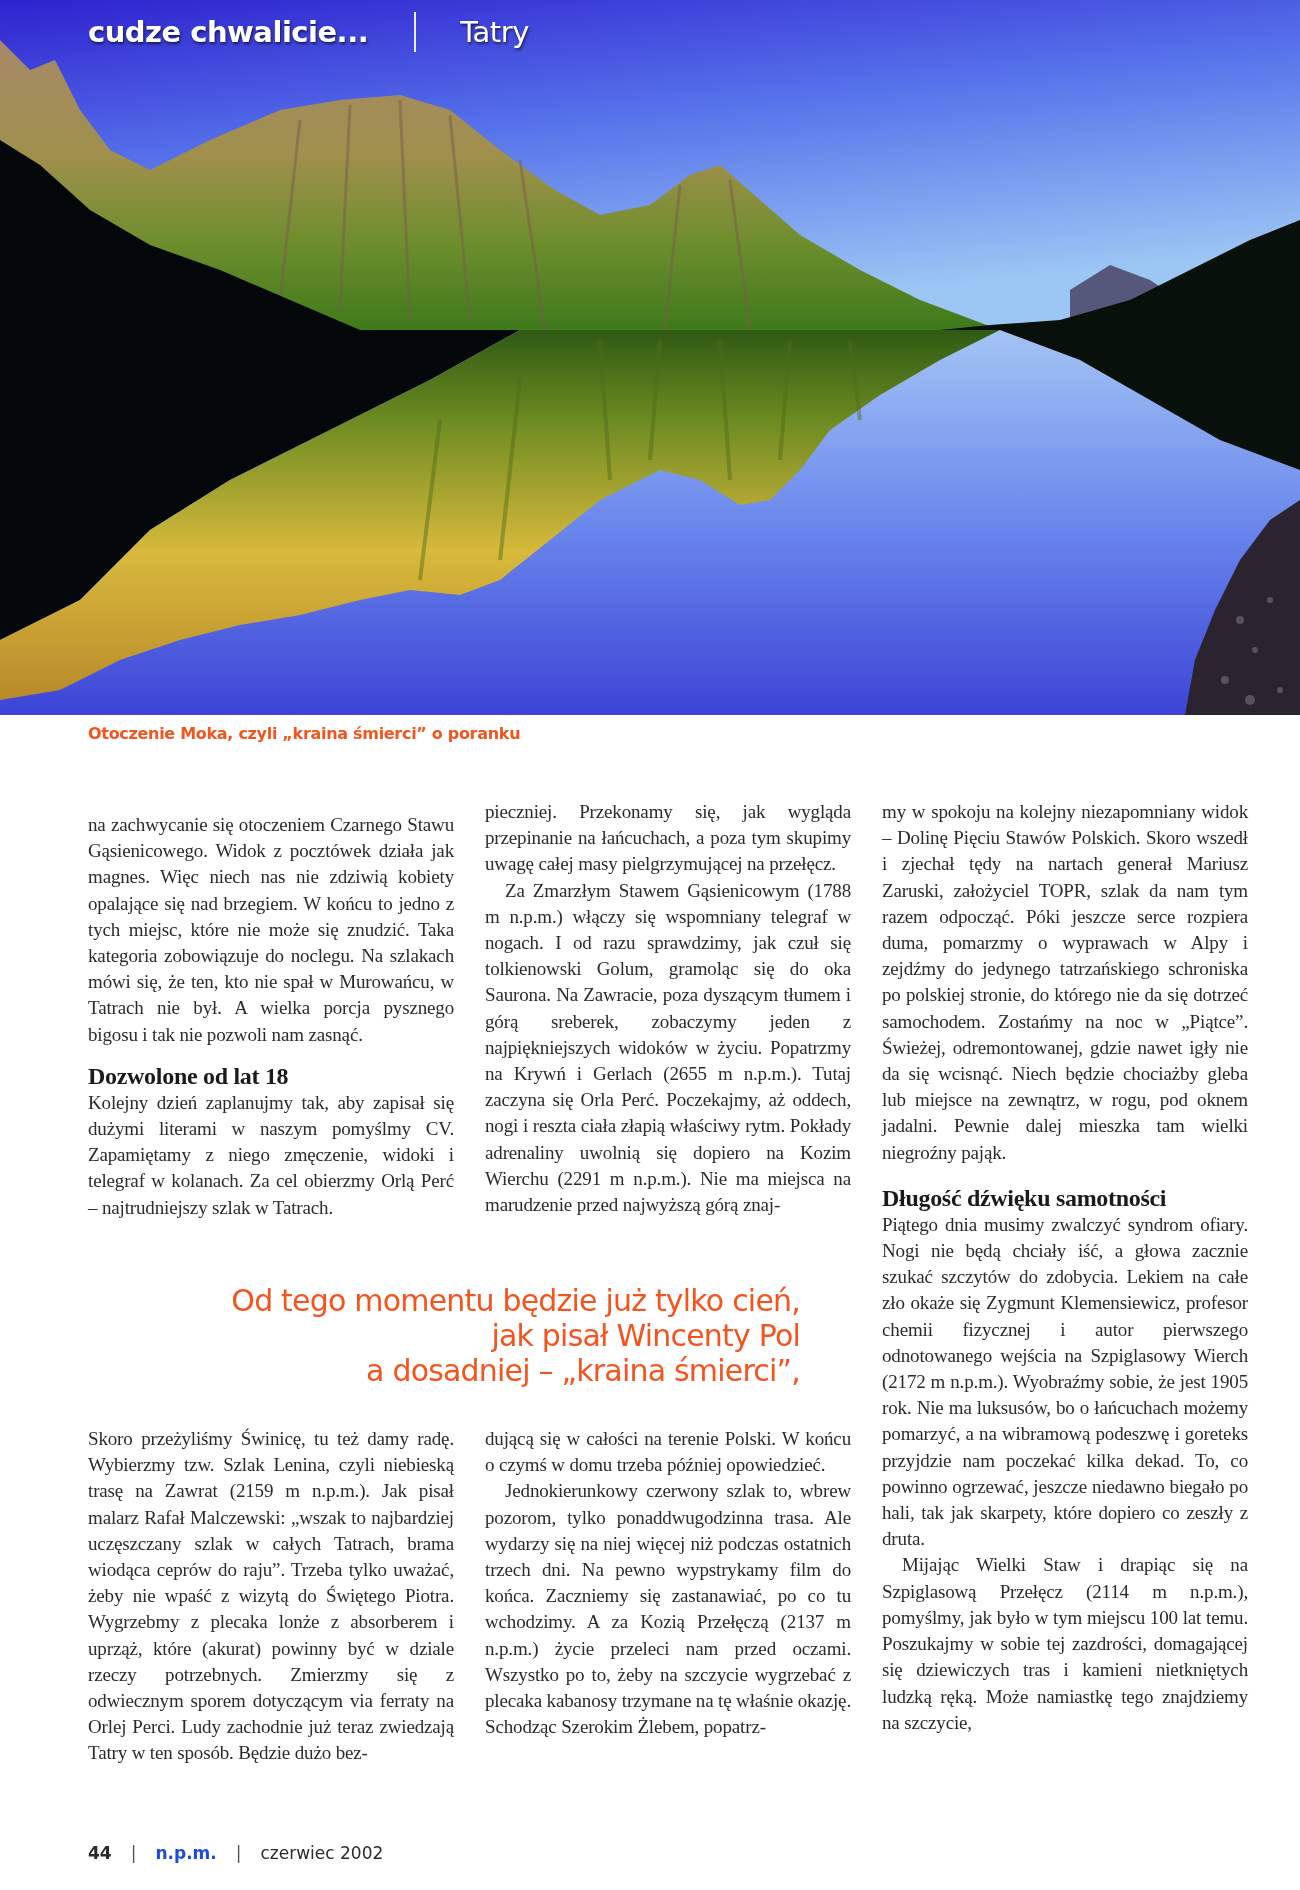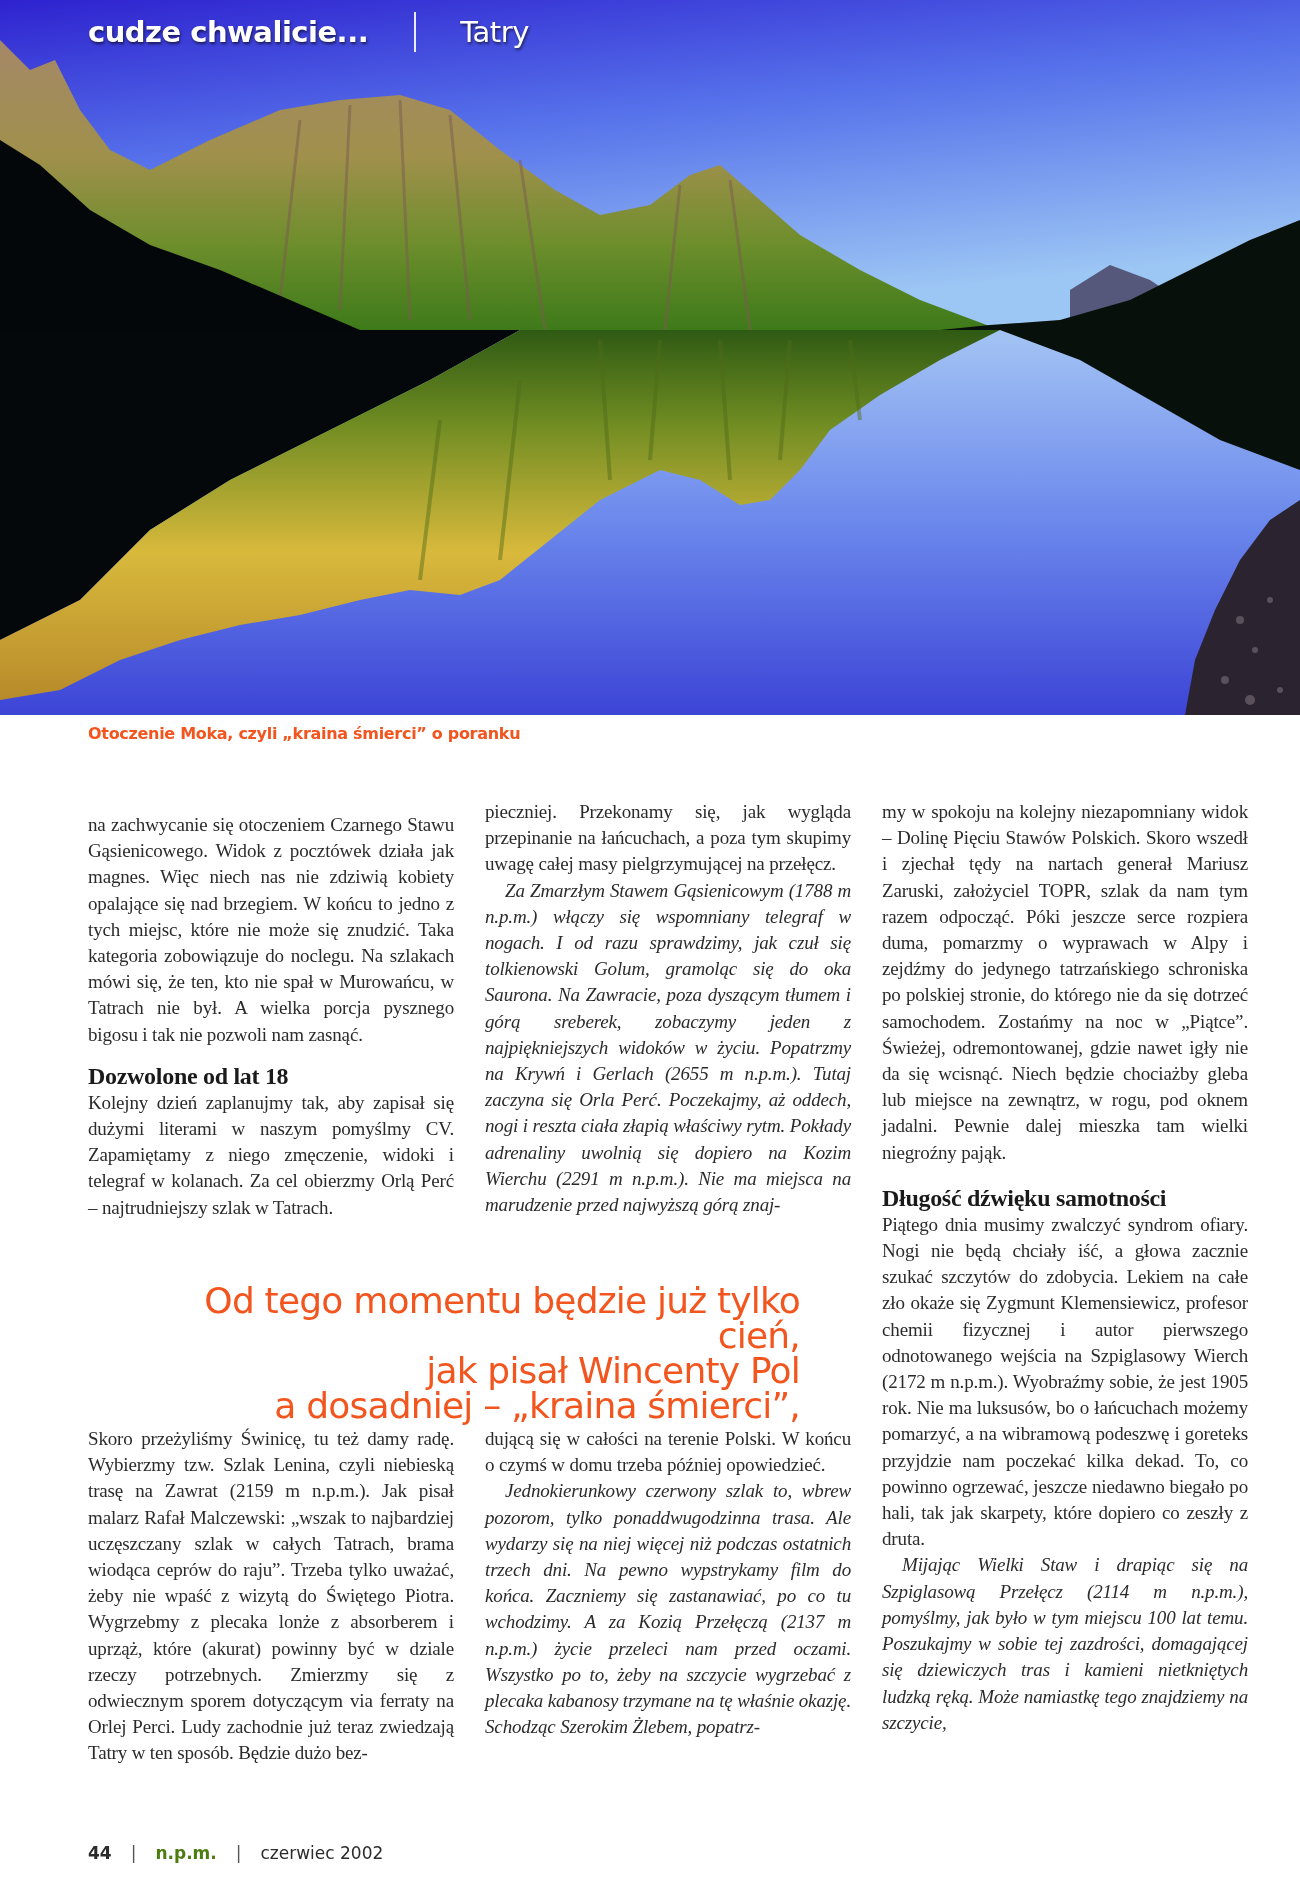--- a/index.html
+++ b/index.html
@@ -17,38 +17,38 @@
   .kicker .sep { width: 2px; height: 40px; background: #ffffff; margin: 0 16px 0 18px; opacity: 0.9; }
   .kicker .sub { font-weight: normal; }
 
   .caption { position: absolute; left: 88px; top: 724px; font-family: "DejaVu Sans", sans-serif;
     font-size: 16px; font-weight: bold; color: #f2551e; letter-spacing: -0.3px; }
 
   
   .col { position: absolute; width: 366px; font-size: 19px; line-height: 26.2px; text-align: justify;
     hyphens: manual; color: #2b2b2b; letter-spacing: -0.15px; }
   .col p { text-indent: 0; }
-  .col p.indent { text-indent: 20px; font-style: italic; }
+  .col p.indent { text-indent: 20px; }
   .col h2 { font-size: 24px; line-height: 28px; font-weight: bold; color: #1a1a1a; margin-top: 14px; letter-spacing: -0.3px; }
 
   #col1a { left: 88px; top: 799px; margin-top: 13px; }
   #col2a { left: 485px; top: 799px; }
   #col3a { left: 882px; top: 799px; }
   #col1b { left: 88px; top: 1426px; }
   #col2b { left: 485px; top: 1426px; }
 
   .pullquote { position: absolute; left: 160px; top: 1283px; width: 640px; text-align: right;
-    font-family: "DejaVu Sans", sans-serif; font-size: 36px; line-height: 35px; color: #f2551e;
+    font-family: "DejaVu Sans", sans-serif; font-size: 30px; line-height: 35px; color: #f2551e;
     letter-spacing: -0.8px; }
 
   
   .footer { position: absolute; left: 88px; top: 1843px; font-family: "DejaVu Sans", sans-serif;
     font-size: 17px; color: #2b2b2b; display: flex; gap: 19px; align-items: baseline; }
   .footer .page { font-weight: bold; }
-  .footer .brand { font-weight: bold; color: #4d7c0f; }
+  .footer .brand { font-weight: bold; color: #1d4ed8; }
   .footer .bar { color: #555; }
 </style>
 </head>
 <body>
 
 <div class="photo">
   <svg viewBox="0 0 1300 715" preserveAspectRatio="none">
     <defs>
       <linearGradient id="sky" x1="0" y1="0" x2="0.4" y2="1">
         <stop offset="0" stop-color="#2e22cf"></stop>

